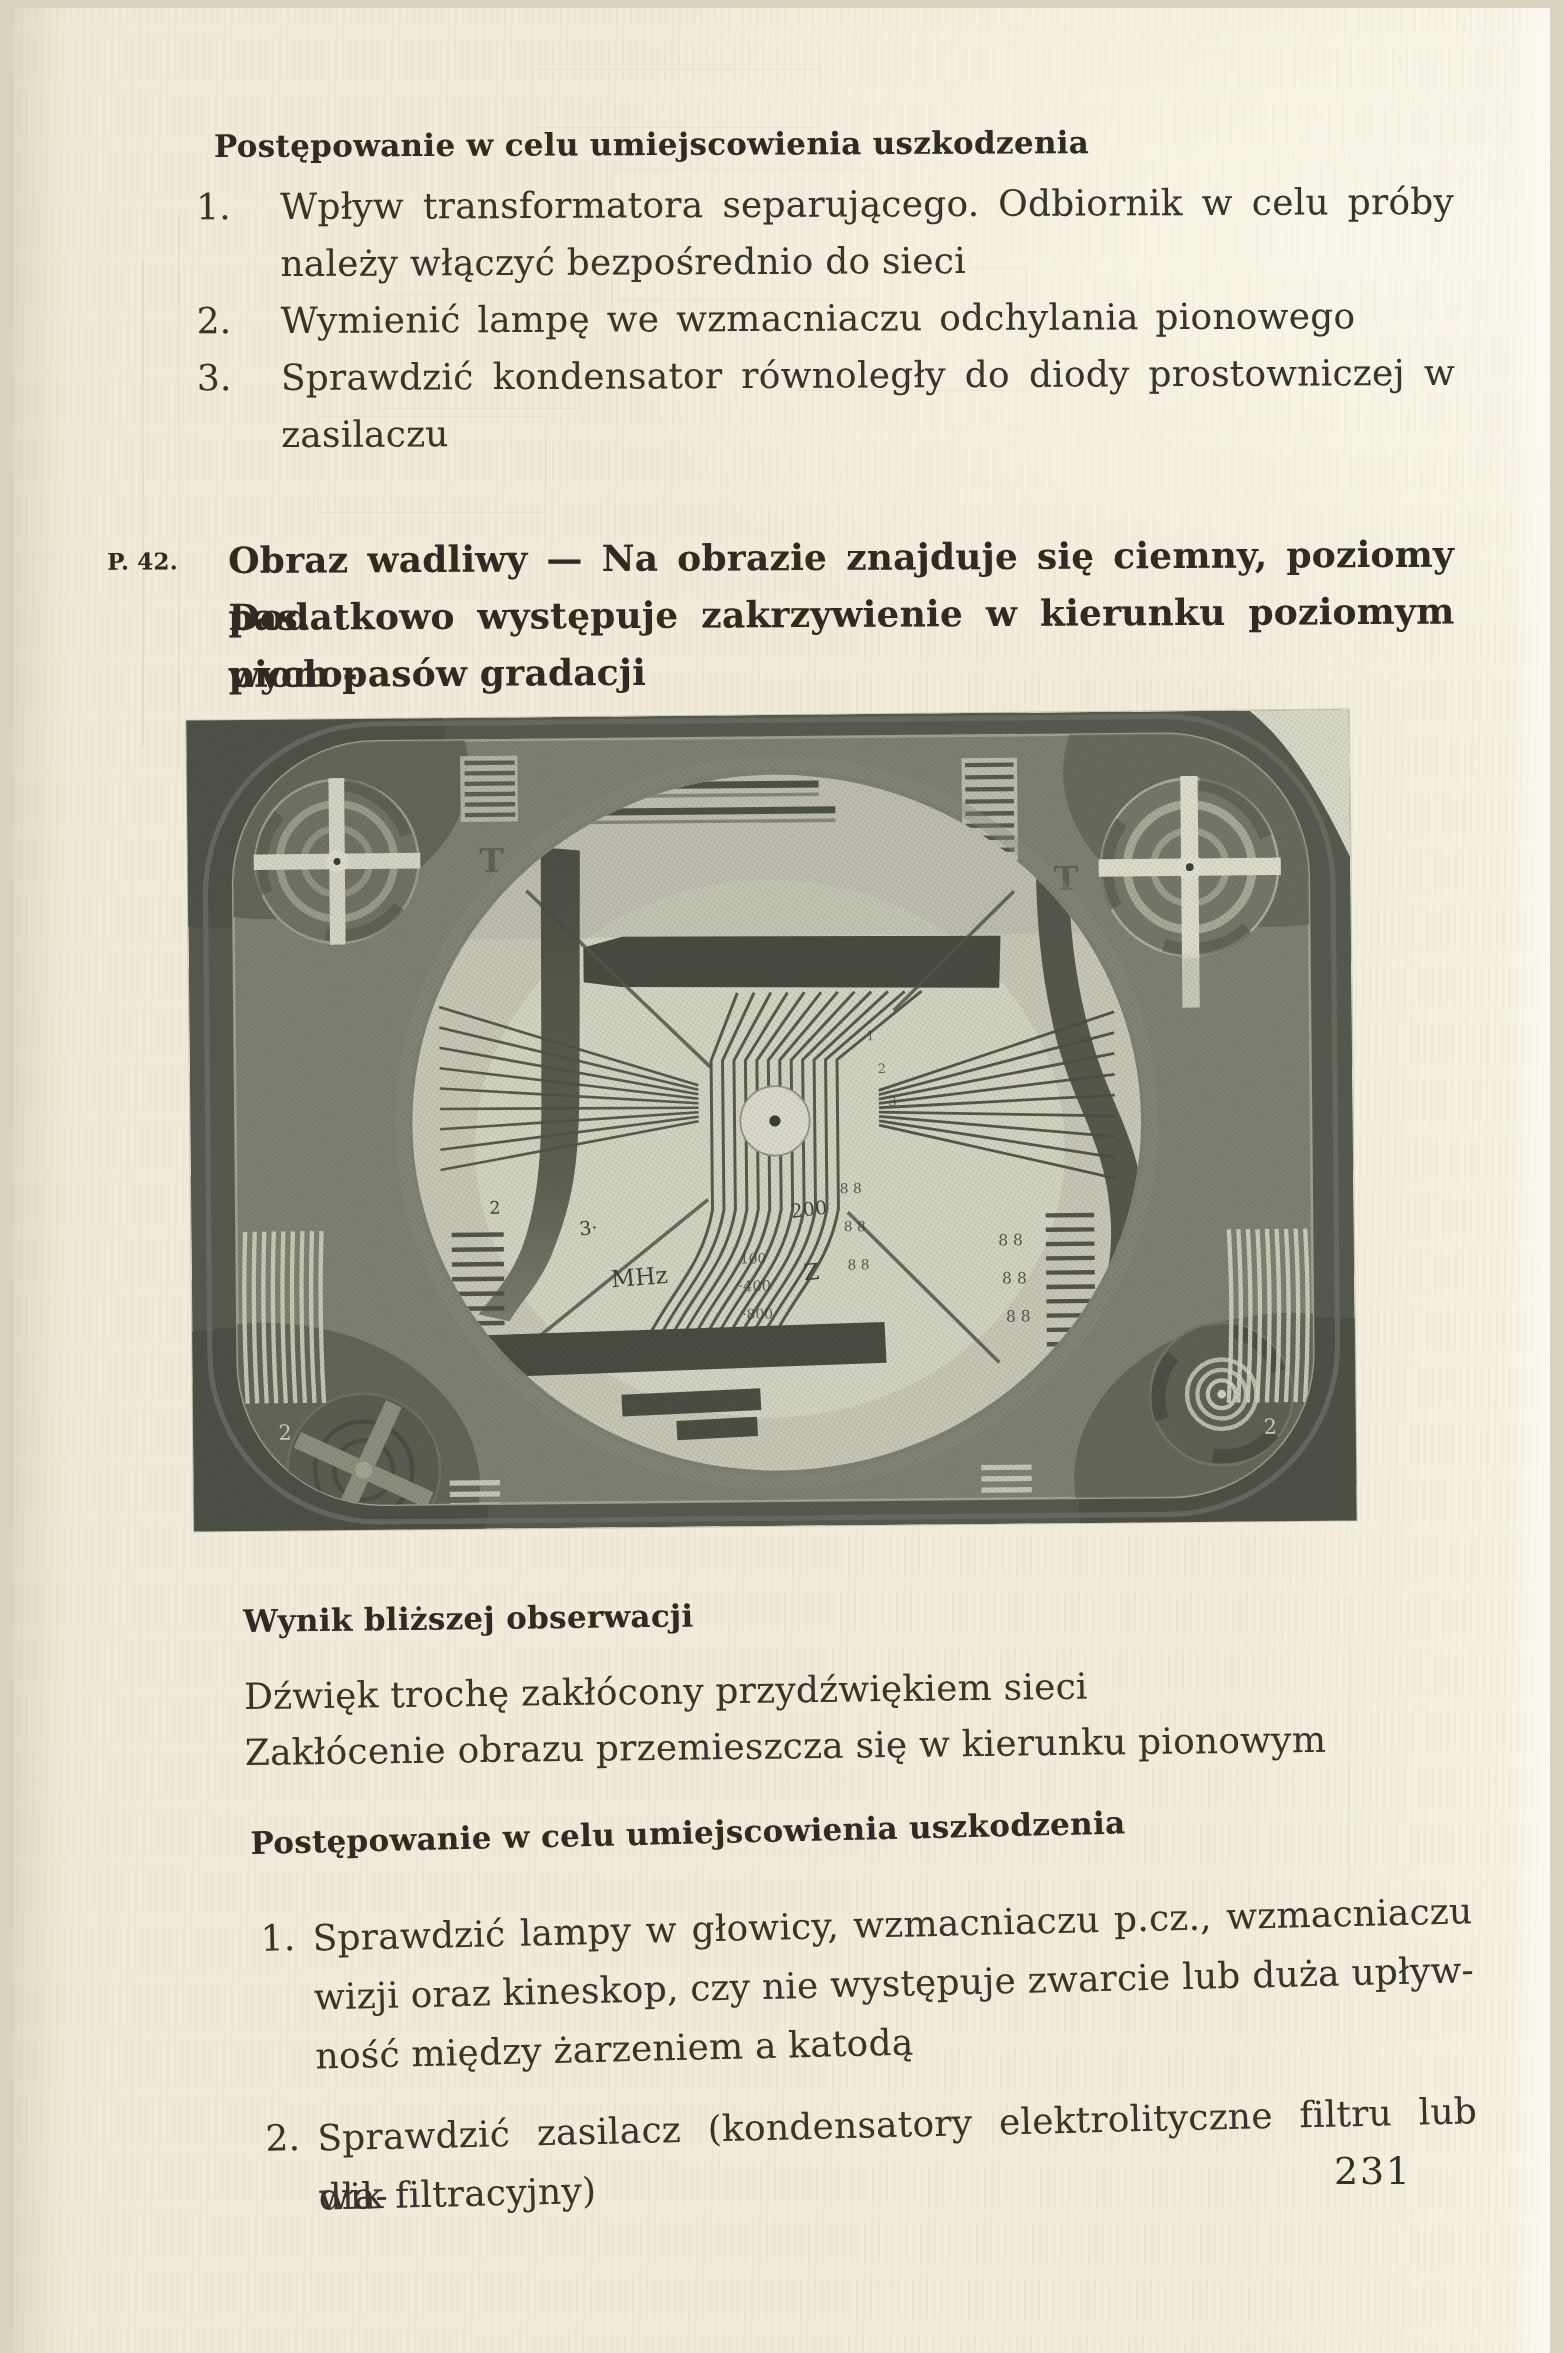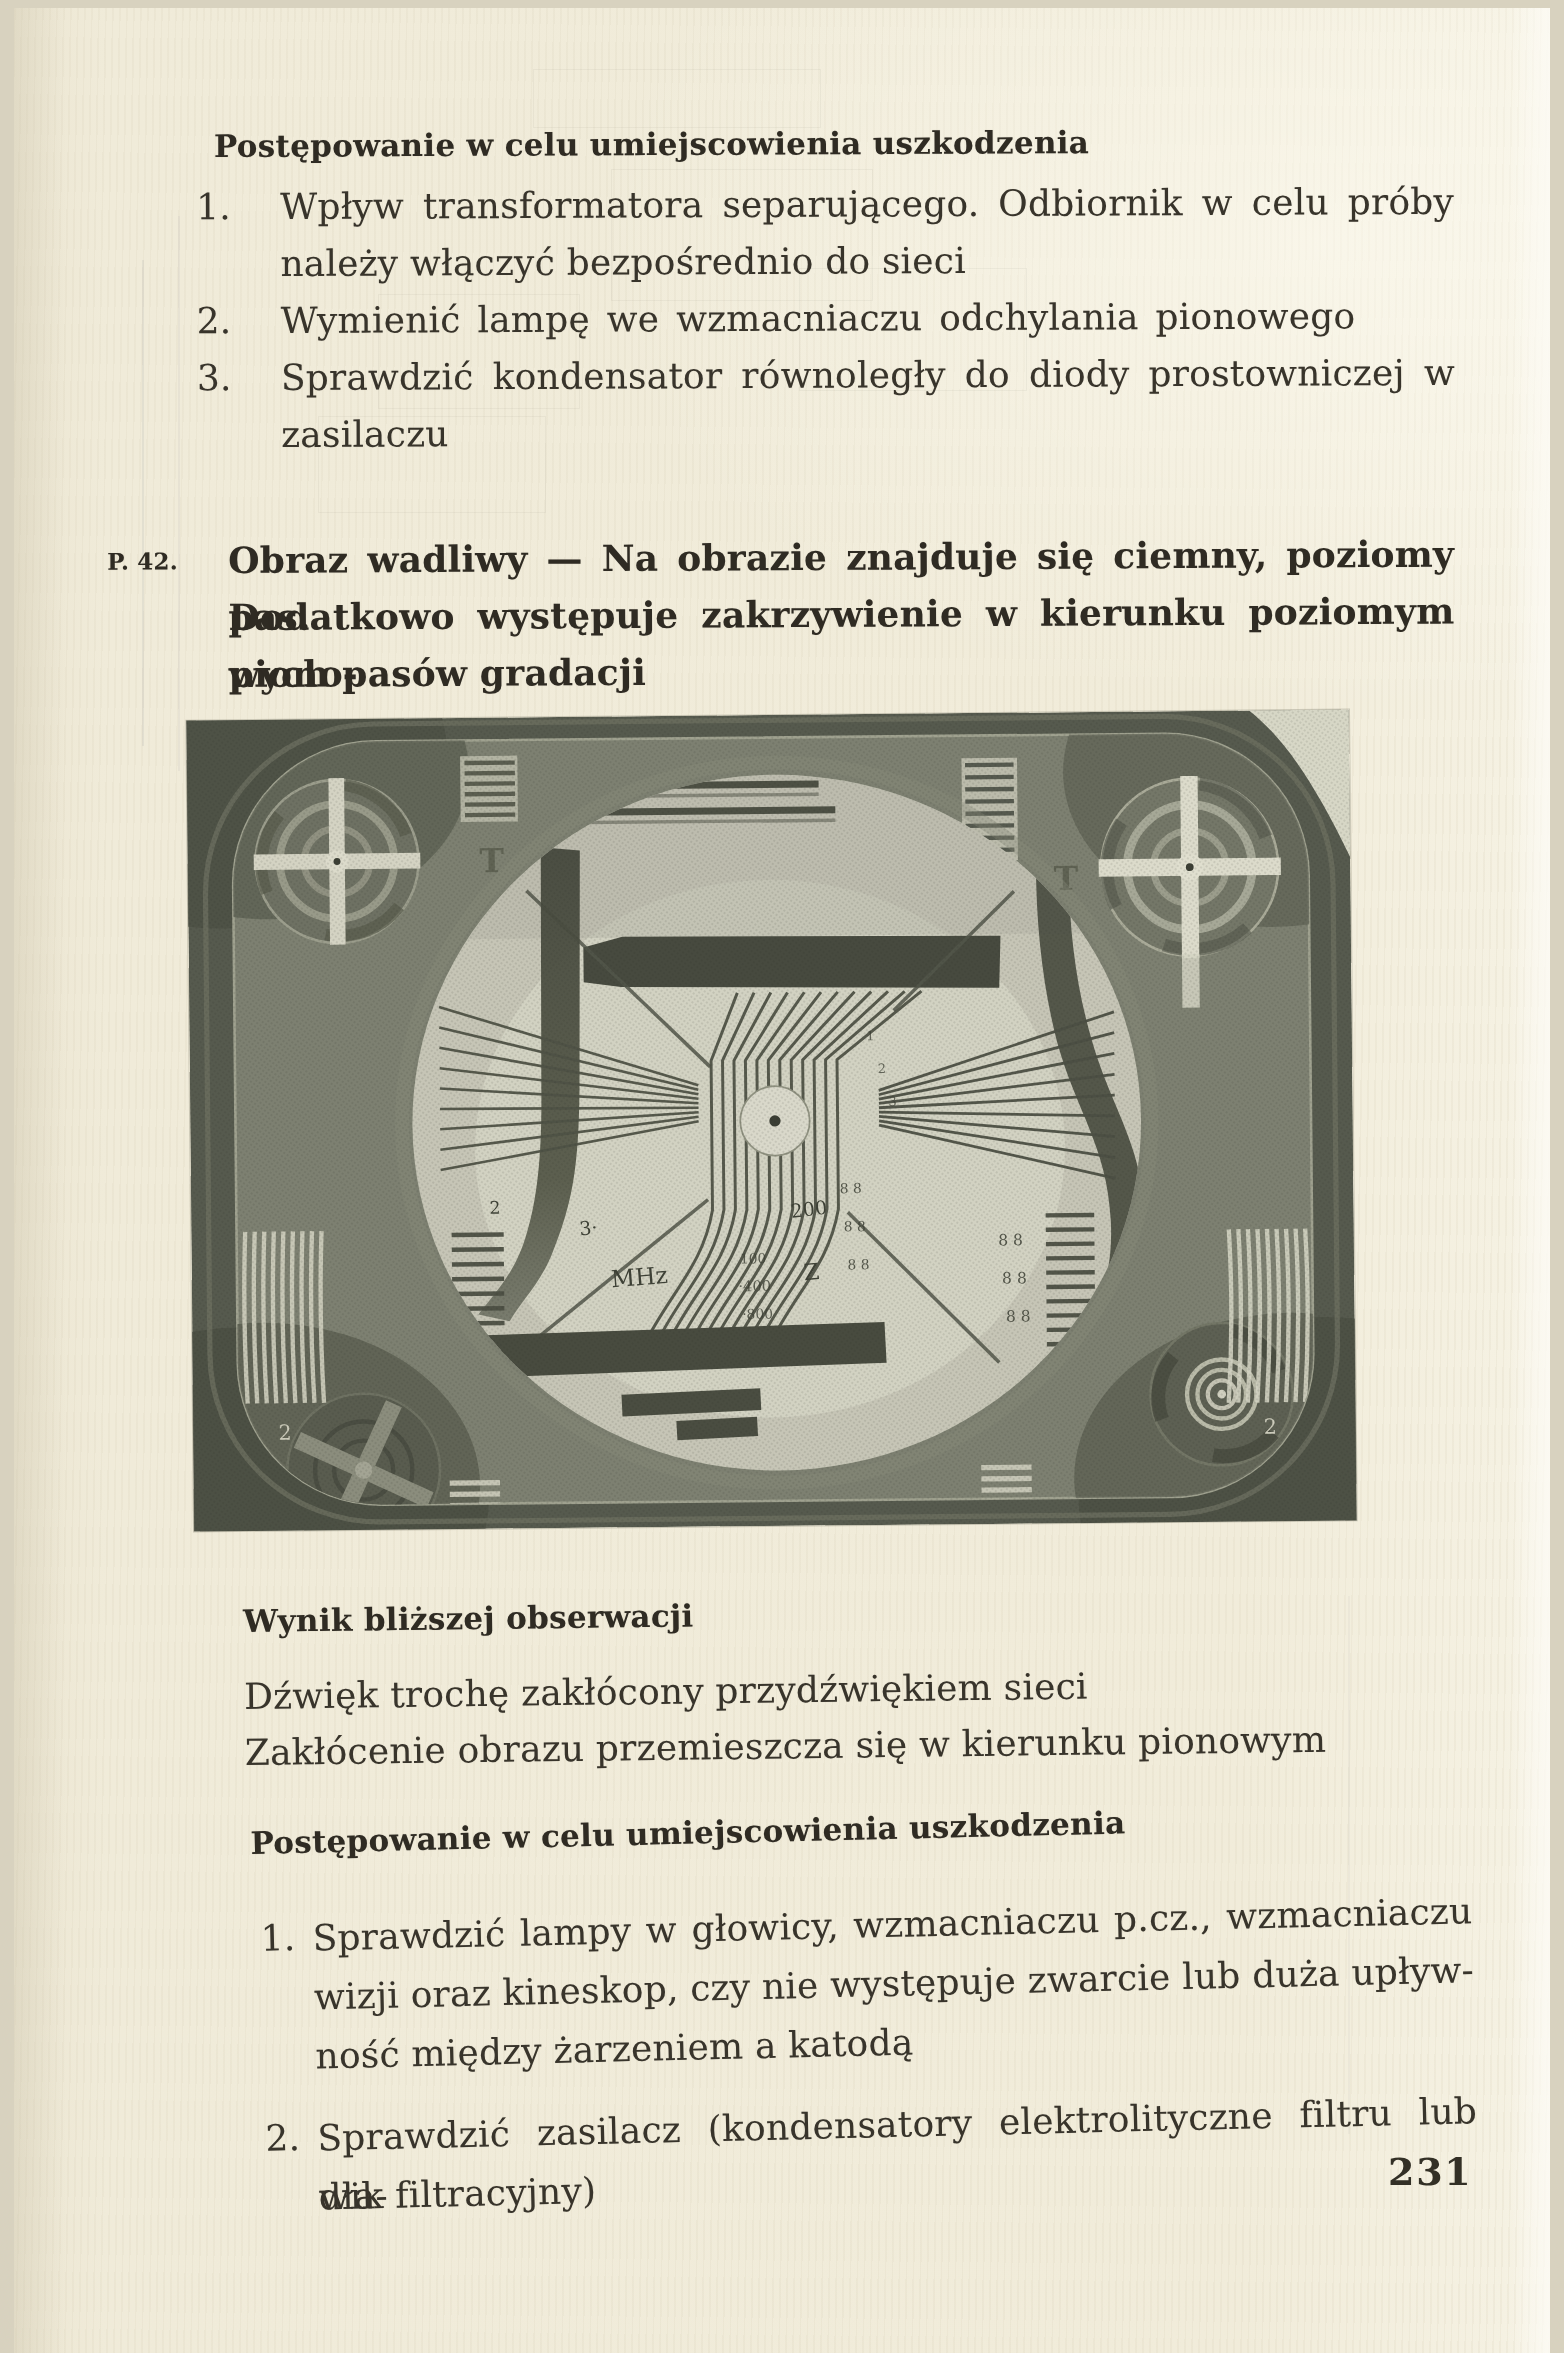--- a/index.html
+++ b/index.html
@@ -39,21 +39,21 @@
   
   #obs{left:229px;top:1595px;transform:rotate(-.7deg);transform-origin:left top;}
   #obs .lines{margin-top:29.5px;}
   #obs .line{height:56px;line-height:56px;}
   
   #bottom{left:236px;top:1817px;width:1222px;transform:rotate(-1.35deg);transform-origin:left top;}
   #list-b{position:relative;margin-top:49px;margin-left:60px;width:1160px;}
   #list-b .num{left:-52px;}
   #list-b .line{height:59px;line-height:59px;}
   #list-b .item + .item{margin-top:22.6px;}
-  #pgnum{left:1374px;top:2141px;font-size:38px;font-weight:bold;letter-spacing:1.7px;color:#333026;}
+  #pgnum{left:1320px;top:2141px;font-size:38px;font-weight:normal;letter-spacing:1.7px;color:#333026;}
   
   .streak{position:absolute;width:1.7px;background:rgba(110,120,135,.10);}
   .gbox{position:absolute;border:1.7px solid rgba(112,116,94,.07);}
   .edge-strip{position:absolute;right:0;top:0;width:38px;height:100%;
     background:linear-gradient(90deg,rgba(250,248,238,0),rgba(252,250,243,.9));}
   .gutter{position:absolute;left:0;top:0;width:52px;height:100%;
     background:linear-gradient(90deg,rgba(190,182,158,.25),rgba(190,182,158,0));}
   svg text{font-family:"DejaVu Serif","Liberation Serif",serif;}
 </style>
 </head>

